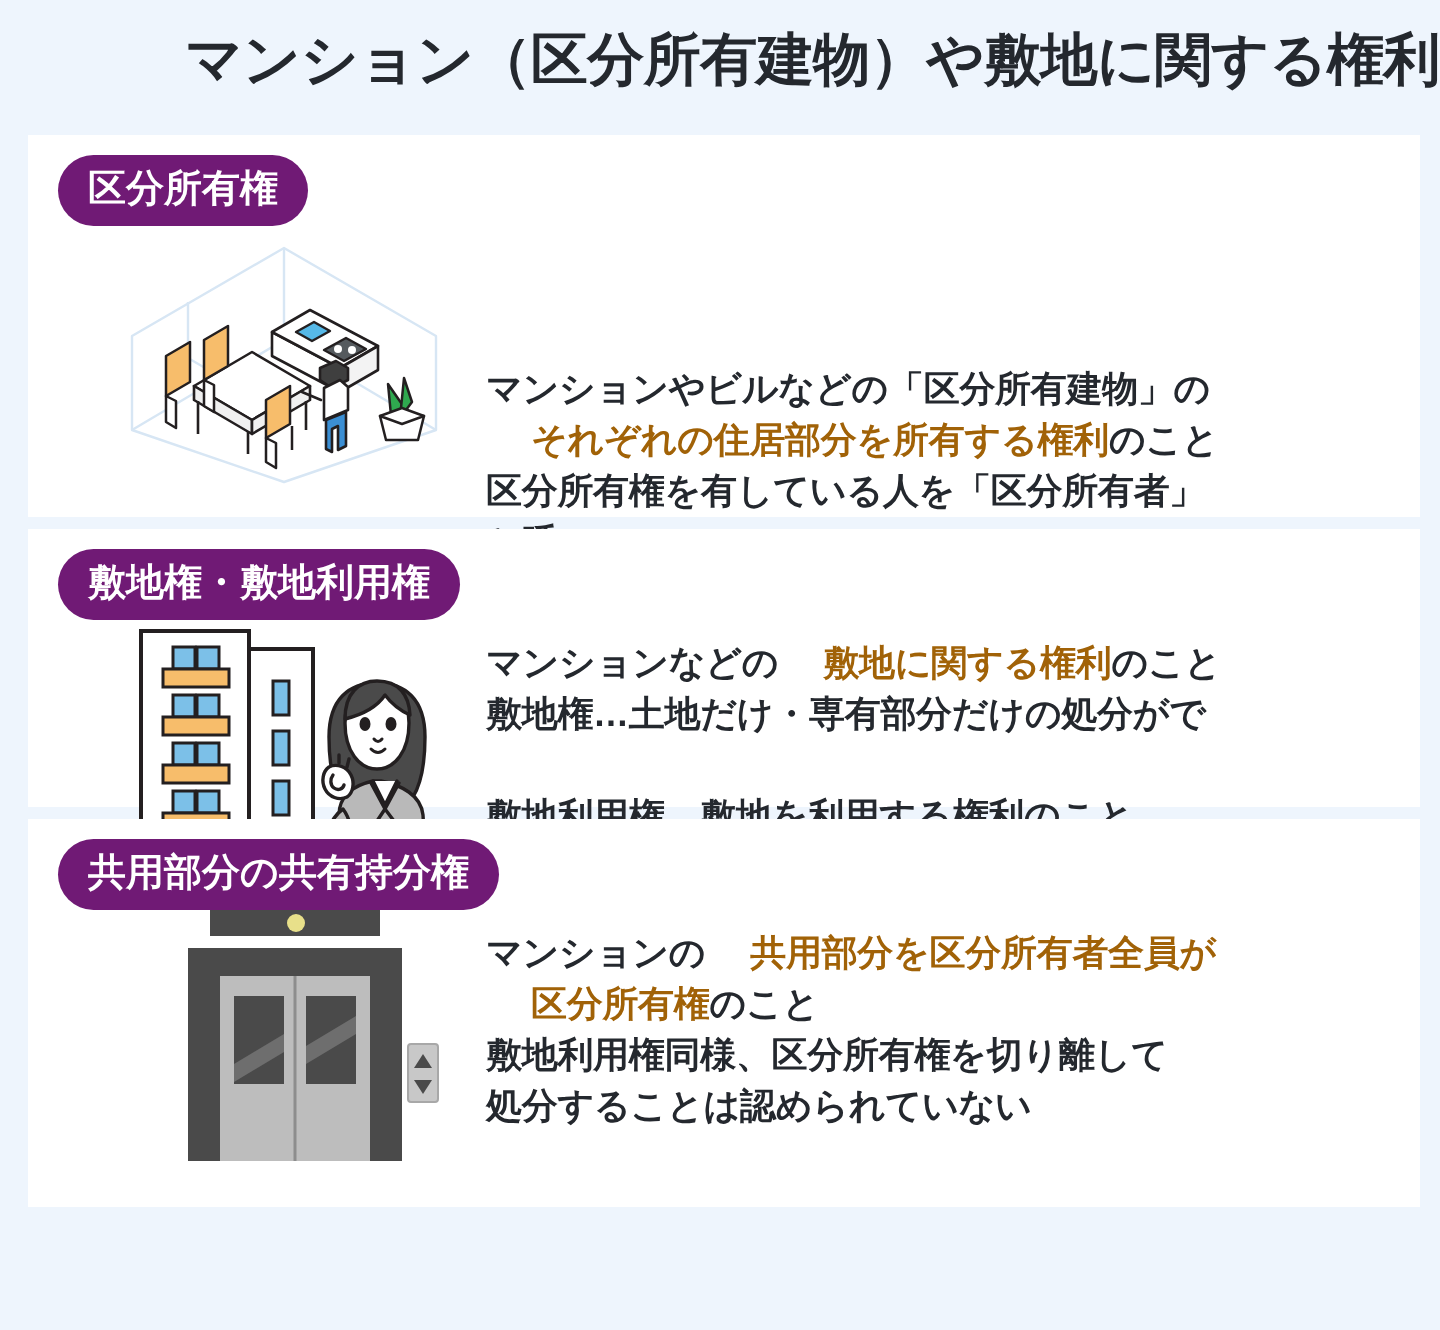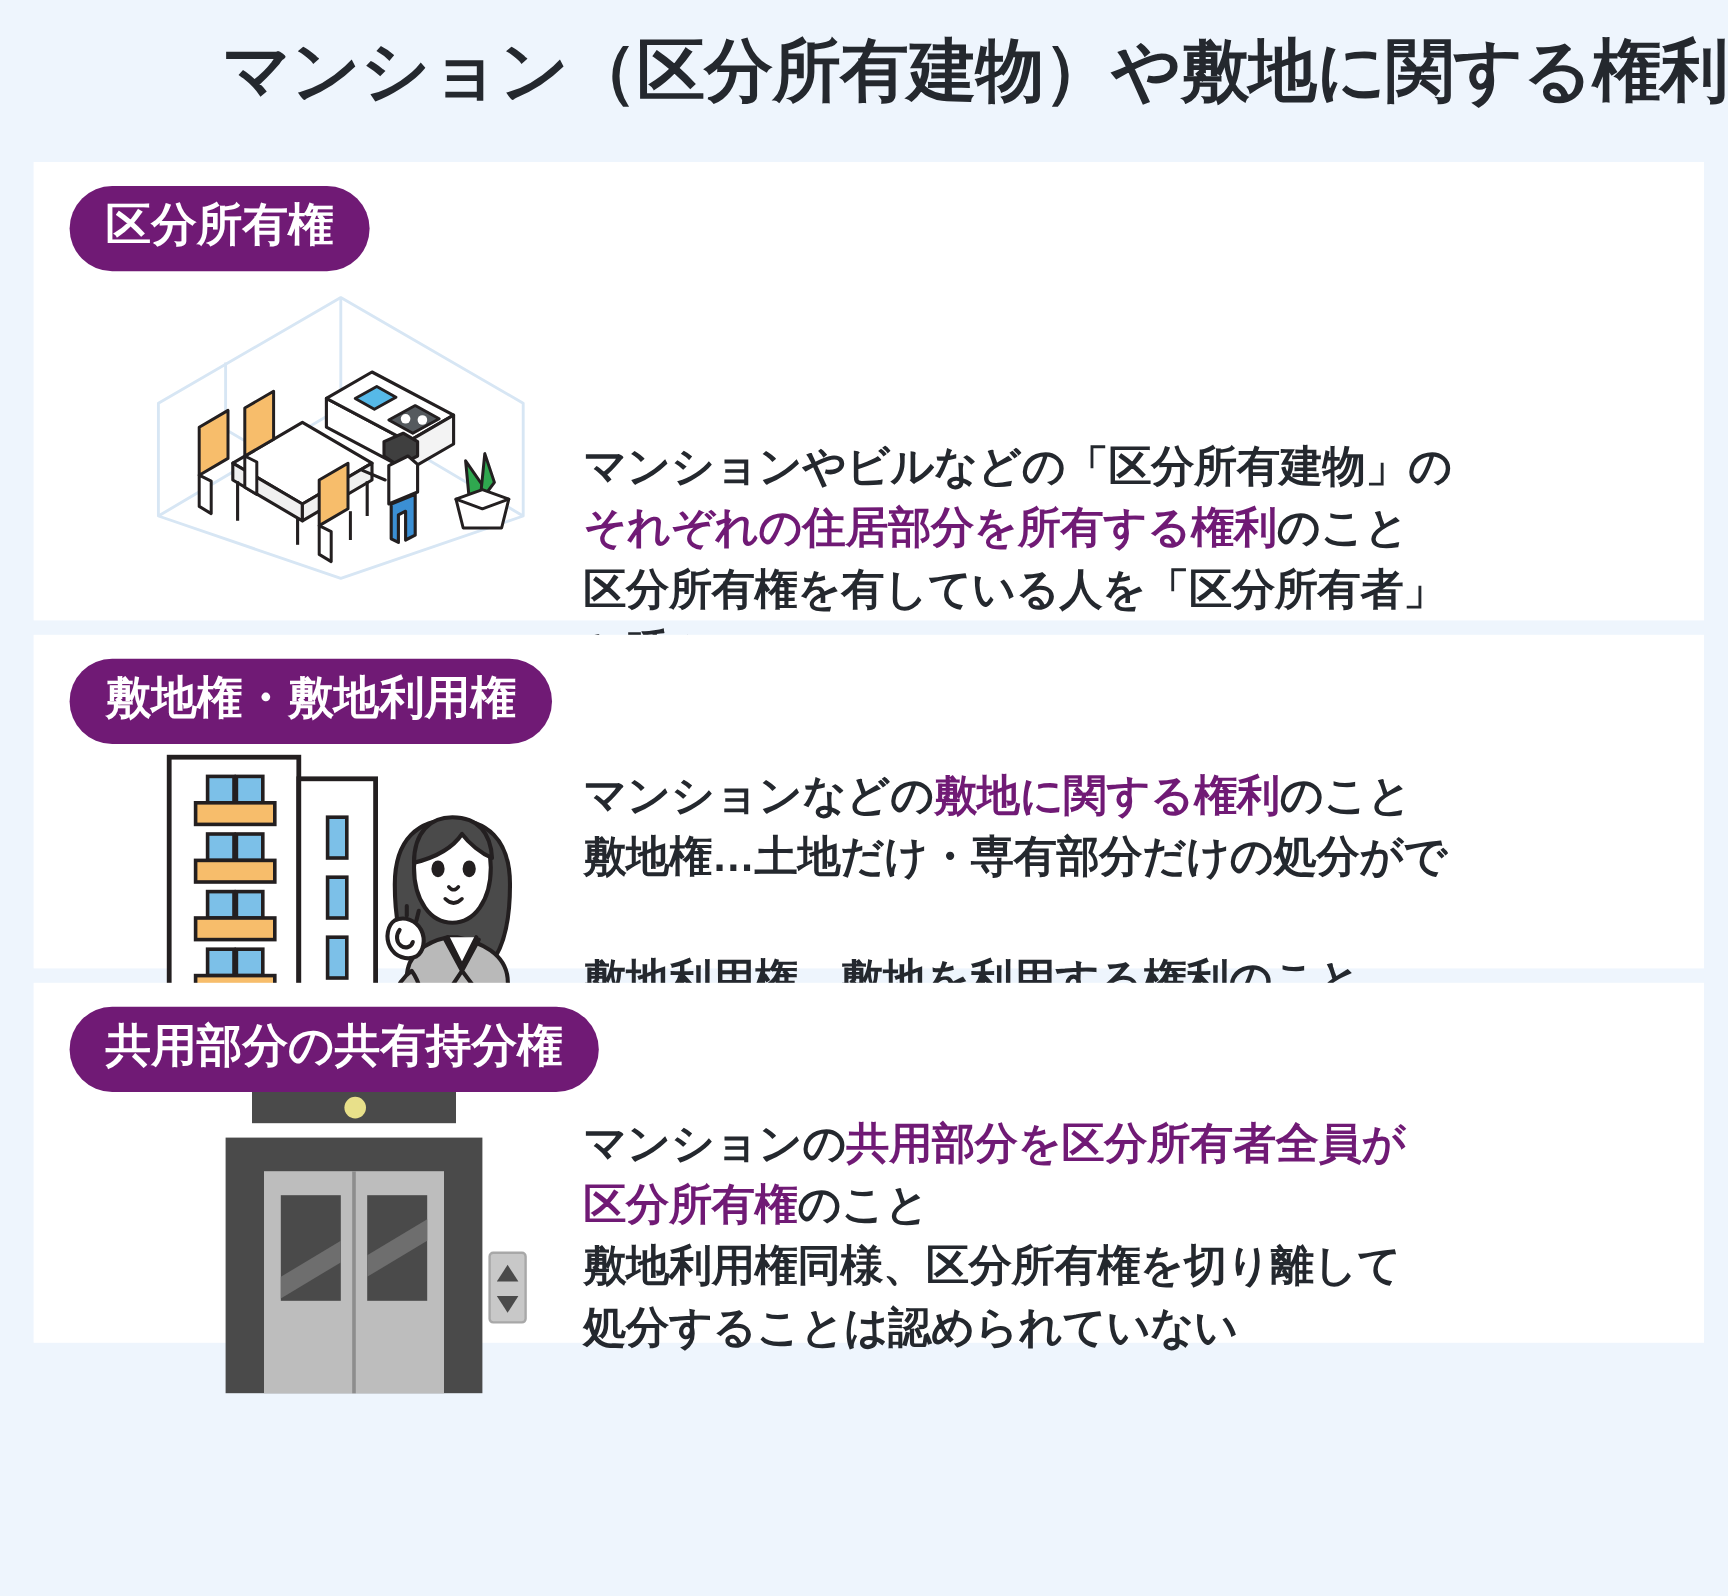--- a/index.html
+++ b/index.html
@@ -45,21 +45,21 @@
     flex-direction: column;
     gap: 12px;
   }
   .card {
     position: relative;
     background: #ffffff;
     box-sizing: border-box;
   }
   .card.c1 { height: 382px; }
   .card.c2 { height: 278px; }
-  .card.c3 { height: 300px; }
+  .card.c3 { height: 388px; }
 
   
   .badge {
     position: absolute;
     left: 30px;
     top: 20px;
     background: #701a75;
     color: #ffffff;
     border-radius: 46px;
     padding: 8px 30px 12px 30px;
@@ -77,21 +77,21 @@
     font-size: 36px;
     line-height: 1.42;
     color: #24282e;
     font-weight: 700;
     white-space: pre-line;
     letter-spacing: -0.3px;
   }
   .card.c1 .body-text { top: 228px; }
   .card.c2 .body-text { top: 108px; }
   .card.c3 .body-text { top: 108px; }
-  .hl { color: #701a75; }
+  .hl { color: #a16207; margin-left: 45px; }
 
   
   .illus {
     position: absolute;
   }
 
   
   .illus-room { left: 96px; top: 105px; width: 320px; height: 250px; }
 
   

